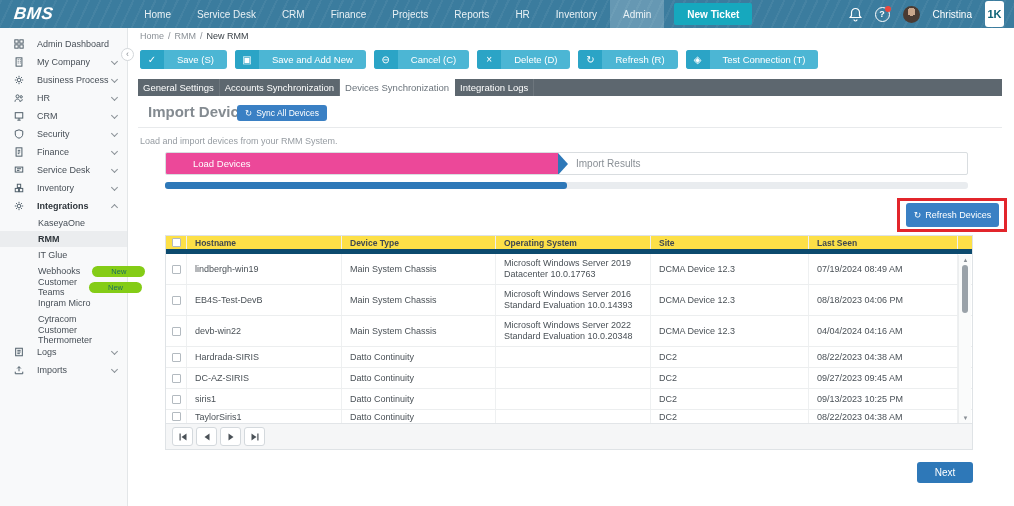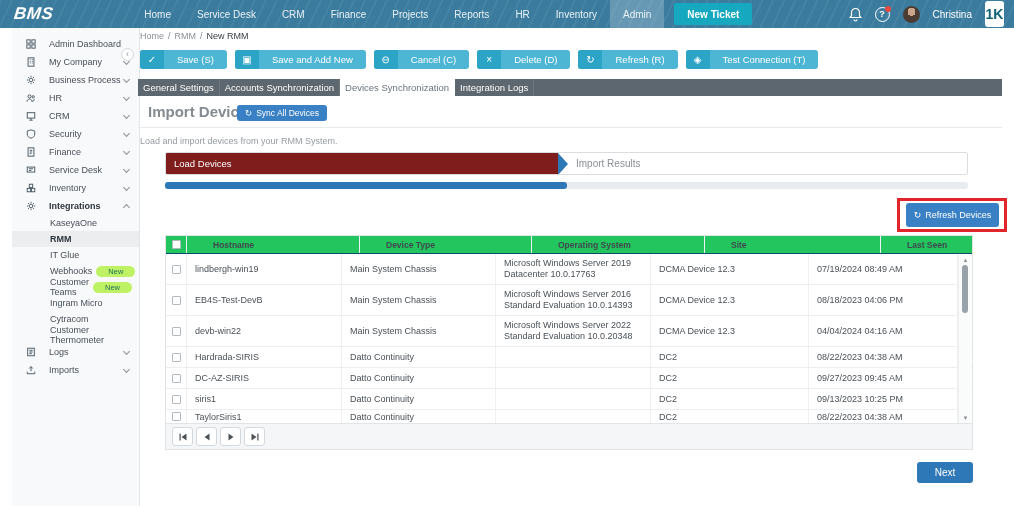--- a/index.html
+++ b/index.html
@@ -14,33 +14,33 @@
   .hdr-nav { display:flex; align-items:stretch; height:28px; margin-left:78px; }
   .hdr-nav-item { color:#e9f1f5; font-size:10px; padding:0 13px; display:flex; align-items:center; cursor:pointer; white-space:nowrap; }
   .hdr-nav-item.active { background:rgba(255,255,255,.22); }
   .new-ticket { margin-left:10px; background:#16a8be; color:#fff; font-size:10px; font-weight:bold; border:none; border-radius:2px; padding:0 13px; height:22px; align-self:center; cursor:pointer; }
   .hdr-right { margin-left:auto; display:flex; align-items:center; gap:13px; margin-right:10px; }
   .bell { width:13px; height:15px; }
   .help { position:relative; width:15px; height:15px; border:1.3px solid #fff; border-radius:50%; color:#fff; font-size:9px; font-weight:bold; display:flex; align-items:center; justify-content:center; }
   .help .dot { position:absolute; right:-2px; top:-2px; width:6px; height:6px; border-radius:50%; background:#e8483f; }
   .avatar { width:17px; height:17px; border-radius:50%; background:radial-gradient(circle at 50% 35%, #c9a68b 0 4px, #4a3b33 4px); overflow:hidden; }
   .uname { color:#fff; font-size:10px; }
-  .kbadge { width:19px; height:26px; background:#fff; border-radius:3px; color:#0e6377; font-weight:bold; font-size:14px; display:flex; align-items:center; justify-content:center; }
+  .kbadge { width:19px; height:26px; background:#fff; border-radius:3px; color:#0e6377; font-weight:bold; font-size:11px; display:flex; align-items:center; justify-content:center; }
 
   
-  .sidebar { position:absolute; left:12px; top:28px; width:128px; height:478px; background:#f8f9fa; border-right:1px solid #e3e6e8; padding-top:7px; }
+  .sidebar { position:absolute; left:0; top:28px; width:128px; height:478px; background:#f8f9fa; border-right:1px solid #e3e6e8; padding-top:7px; }
   .sb-item { height:18px; display:flex; align-items:center; padding:0 10px 0 14px; font-size:9px; color:#474f57; cursor:pointer; }
   .sb-item .sicon { width:14px; display:flex; align-items:center; margin-right:9px; }
   .sb-item .lbl { flex:1; white-space:nowrap; overflow:hidden; }
   .sb-item.bold .lbl { font-weight:bold; color:#2e353b; }
   .sb-sub { height:16px; display:flex; align-items:center; padding:0 10px 0 38px; font-size:9px; color:#474f57; cursor:pointer; }
   .sb-sub.active { background:#ebedef; font-weight:bold; color:#2e353b; }
   .chev { width:5px; height:5px; border-right:1px solid #8a9197; border-bottom:1px solid #8a9197; transform:rotate(45deg); margin-top:-2px; }
   .chev.up { transform:rotate(225deg); margin-top:2px; }
-  .badge-new { background:#bef264; color:#1f6d5b; font-size:7.5px; border-radius:7px; padding:1px 12px; margin-left:4px; }
+  .badge-new { background:#84cc16; color:#1f6d5b; font-size:7.5px; border-radius:7px; padding:1px 19px; margin-left:12px; }
   .collapse-btn { position:absolute; left:121px; top:48px; width:13px; height:13px; border-radius:50%; background:#fff; border:1px solid #d3d7da; color:#8a9096; font-size:9px; line-height:11px; text-align:center; cursor:pointer; z-index:5; }
   svg.sico { width:10px; height:10px; stroke:#51606b; fill:none; stroke-width:1.2; }
 
   
   .crumb { position:absolute; left:140px; top:31px; font-size:9px; color:#8a9096; display:flex; gap:4px; }
   .crumb .cur { color:#3a4147; font-weight:normal; }
   .actions { position:absolute; left:140px; top:50px; display:flex; gap:8px; }
   .act-btn { display:flex; height:19px; border:none; border-radius:3px; overflow:hidden; background:#4cb6d4; color:#fff; cursor:pointer; padding:0; font-family:inherit; }
   .act-ic { width:24px; background:#2ba4c6; display:flex; align-items:center; justify-content:center; font-size:10px; }
   .act-lb { padding:0 13px; font-size:9.5px; display:flex; align-items:center; white-space:nowrap; }
@@ -48,36 +48,36 @@
   .tabbar { position:absolute; left:138px; top:79px; width:864px; height:17px; background:#5d676f; display:flex; }
   .tab { padding:0 5px; font-size:9.5px; color:#fff; display:flex; align-items:center; cursor:pointer; border-right:1px solid rgba(255,255,255,.10); white-space:nowrap; }
   .tab.active { background:#fff; color:#6a737b; }
 
   .pg-title { position:absolute; left:148px; top:103px; font-size:15px; color:#848b91; }
   .sync-btn { position:absolute; left:237px; top:105px; height:16px; background:#3a80c4; color:#fff; border:none; border-radius:3px; font-size:8.5px; padding:0 8px; cursor:pointer; display:flex; align-items:center; gap:4px; font-family:inherit; }
   .title-hr { position:absolute; left:138px; top:127px; width:864px; height:1px; background:#e8eaec; }
   .pg-desc { position:absolute; left:140px; top:136px; font-size:9px; color:#969ca2; }
 
   .wizard { position:absolute; left:165px; top:152px; width:803px; height:23px; border:1px solid #d9dde0; border-radius:2px; background:#fff; display:flex; align-items:stretch; overflow:hidden; }
-  .wz-blue { width:392px; background:#7f1d1d; color:#fff; font-size:9.5px; display:flex; align-items:center; padding-left:8px; }
+  .wz-blue { width:392px; background:#ec4899; color:#fff; font-size:9.5px; display:flex; align-items:center; padding-left:27px; }
   .wz-tip { width:0; height:0; border-top:11px solid transparent; border-bottom:11px solid transparent; border-left:10px solid #2e78b8; }
   .wz-next { font-size:10px; color:#8a9096; display:flex; align-items:center; padding-left:8px; }
 
   .progress { position:absolute; left:165px; top:182px; width:803px; height:7px; background:#e9ecef; border-radius:3px; }
   .progress-fill { width:50%; height:7px; background:#2e78b8; border-radius:3px; }
 
   .annotation { position:absolute; left:897px; top:198px; width:110px; height:34px; border:3px solid #e2252b; }
   .refresh-devices { position:absolute; left:906px; top:203px; height:24px; width:93px; background:#3a80c4; color:#fff; border:none; border-radius:3px; font-size:9px; cursor:pointer; display:flex; align-items:center; justify-content:center; gap:4px; font-family:inherit; }
 
   
   .tbl { position:absolute; left:165px; top:235px; width:808px; border:1px solid #dfe3e6; background:#fff; }
   .trow { display:grid; grid-template-columns:21px 155px 154px 155px 158px 149px; border-bottom:1px solid #eceeef; }
   .trow > div { border-right:1px solid #eef0f1; padding:0 8px; display:flex; align-items:center; font-size:9px; color:#4a5157; overflow:hidden; }
   .trow > div.cb-cell { padding:0; justify-content:center; }
-  .thead { height:18px; background:#22c55e; border-bottom:1px solid #0c4a6e;gap:18px; }
+  .thead { height:18px; background:#fde047; border-bottom:5px solid #0c4a6e; }
   .thead > div { font-weight:bold; font-size:8.5px; color:#41484e; }
   .r-tall { height:31px; } .r-short { height:21px; } .r-clip { height:13px; border-bottom:none; }
   .os-cell { line-height:11px; padding-top:1px; }
   .cbx { width:9px; height:9px; border:1px solid #b3bac0; border-radius:1px; background:#fff; display:inline-block; }
   .vscroll { position:absolute; right:1px; top:19px; width:13px; height:168px; background:#fafbfb; border-left:1px solid #eceeef; }
   .vs-arrow { position:absolute; left:0; width:13px; text-align:center; font-size:6px; color:#8a9096; cursor:pointer; }
   .vs-thumb { position:absolute; left:3px; top:10px; width:6px; height:48px; background:#9aa2a9; border-radius:3px; cursor:pointer; }
   .tfoot { height:26px; background:#f5f6f7; border-top:1px solid #e2e5e8; display:flex; align-items:center; padding-left:6px; gap:3px; }
   .pg-btn { width:21px; height:19px; background:#fff; border:1px solid #d4d9dd; border-radius:3px; display:flex; align-items:center; justify-content:center; cursor:pointer; padding:0; }
   .pg-btn svg { width:8px; height:8px; fill:#4a5157; }

